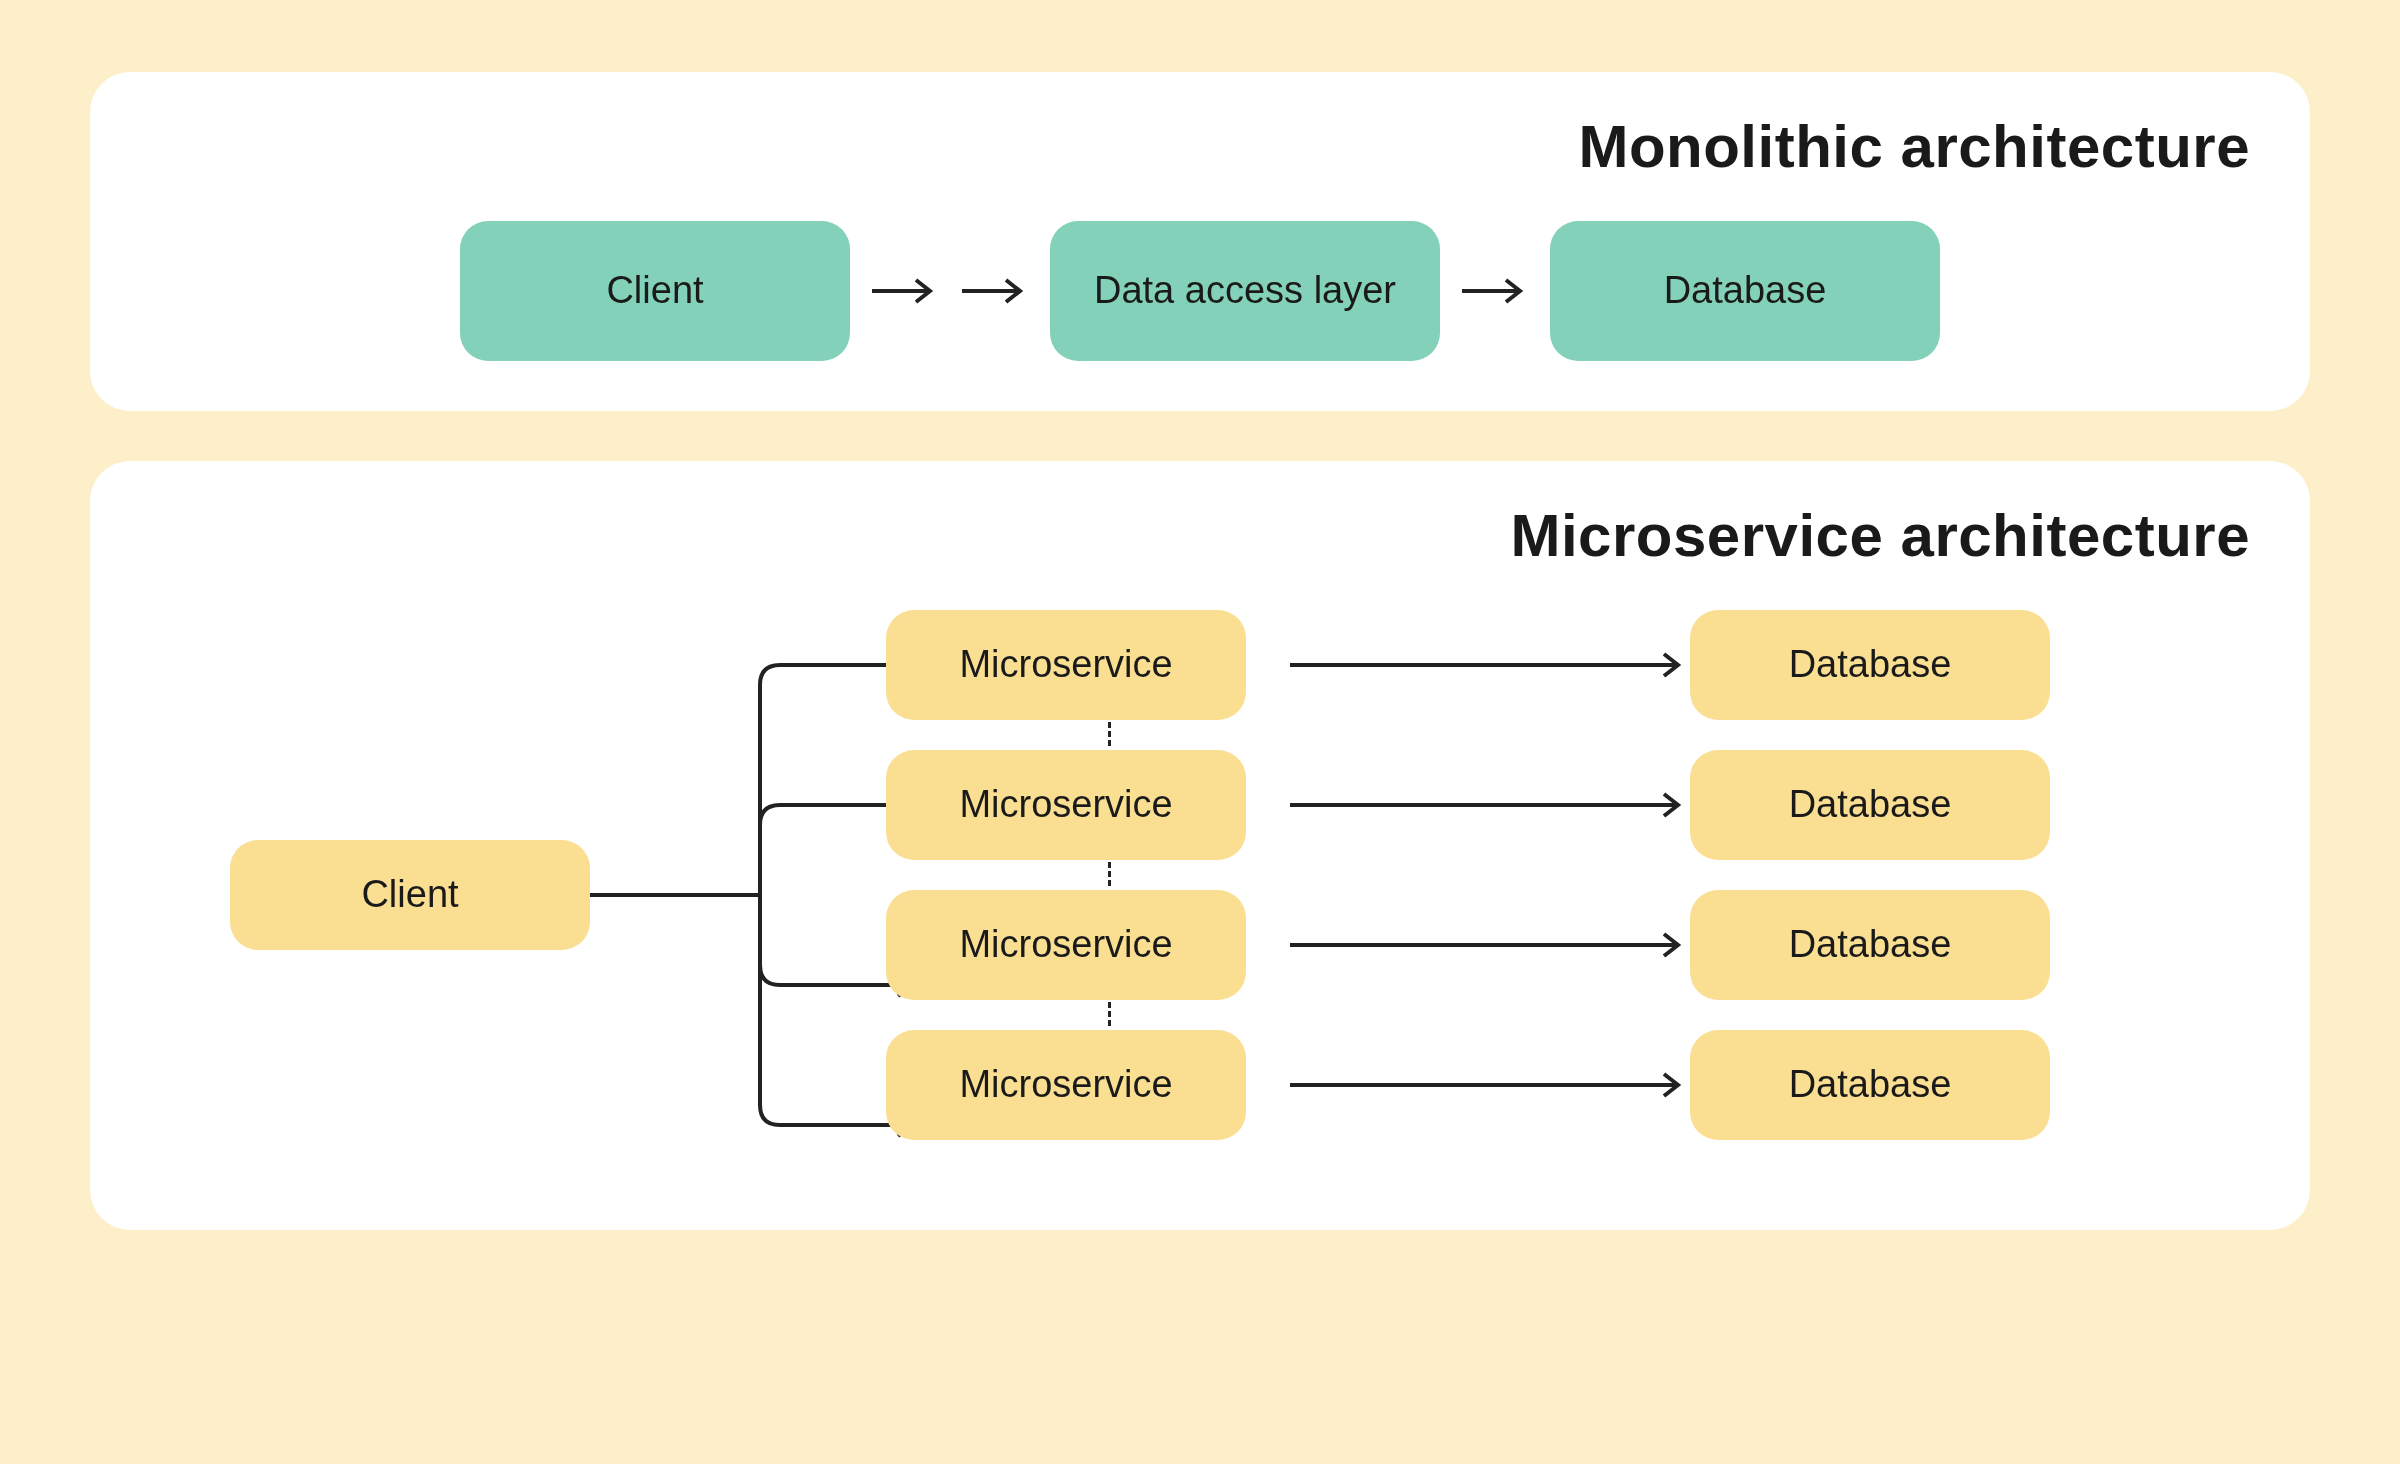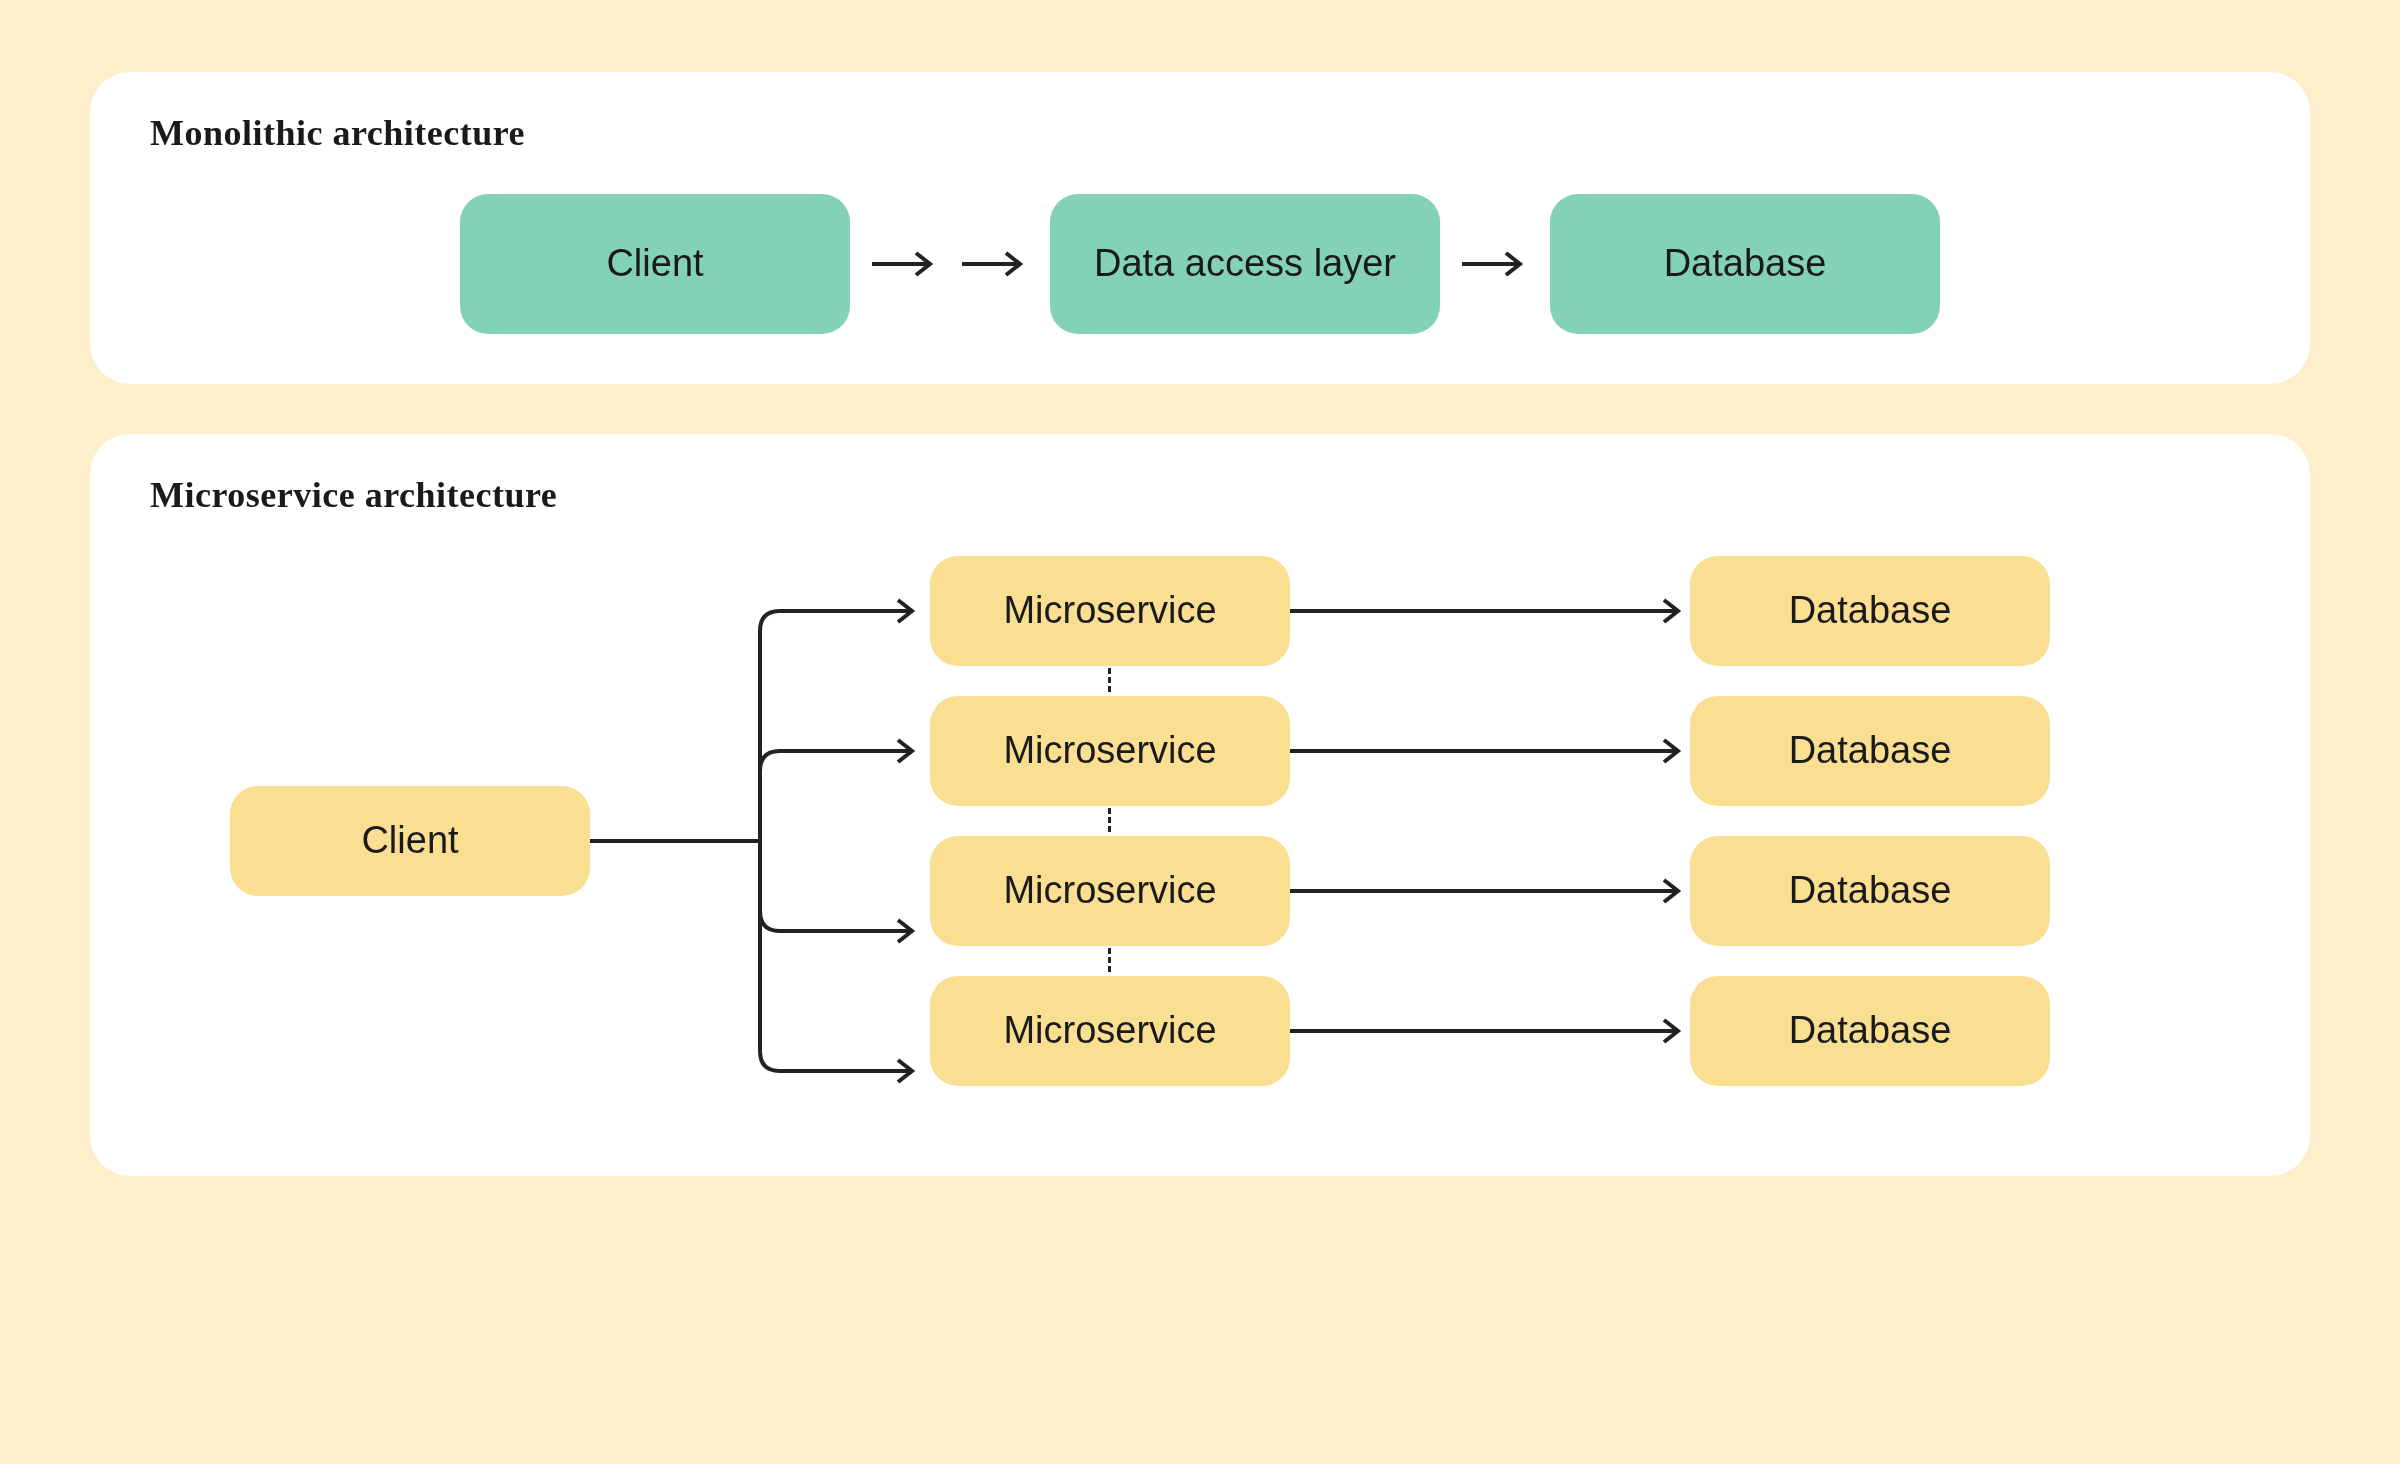--- a/index.html
+++ b/index.html
@@ -11,26 +11,25 @@
     padding: 72px 90px;
     color: #1a1a1a;
   }
   .panel {
     background: #ffffff;
     border-radius: 40px;
     padding: 40px 60px 50px 60px;
     margin-bottom: 50px;
   }
   .panel-title {
-    text-align: left;
-    font-size: 36px;
+    text-align: right;
+    font-size: 60px;
     font-weight: 700;
     margin-bottom: 40px;
     letter-spacing: 0.5px;
-    font-family: Liberation Serif, serif;
   }
 
   
   .mono-row {
     display: flex;
     align-items: center;
     justify-content: center;
     gap: 20px;
   }
   .box {
@@ -64,21 +63,21 @@
     position: absolute;
     left: 80px;
     top: 230px;
   }
   .ms-col, .db-col {
     position: absolute;
     display: flex;
     flex-direction: column;
     gap: 30px;
   }
-  .ms-col { left: 780px; top: 0; }
+  .ms-col { left: 736px; top: 0; }
   .db-col { left: 1540px; top: 0; }
   .box-yellow {
     background: #fadf93;
     width: 360px;
     height: 110px;
   }
   .vdash {
     position: absolute;
     left: 958px;
     border-left: 3px dashed #222;

